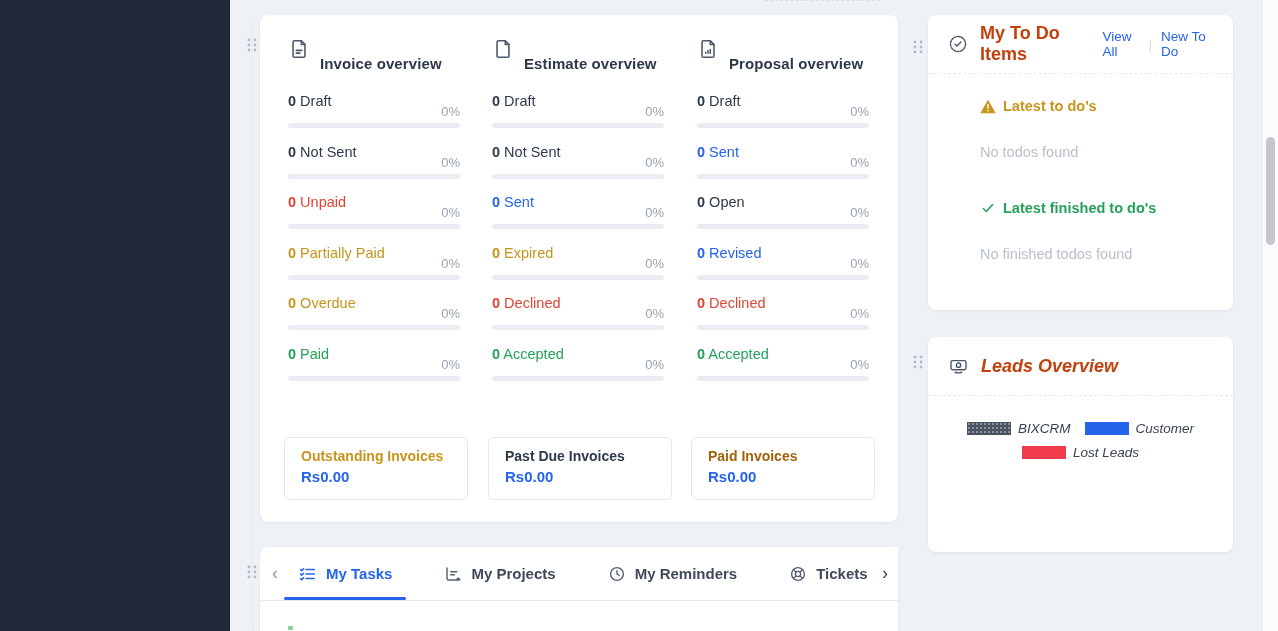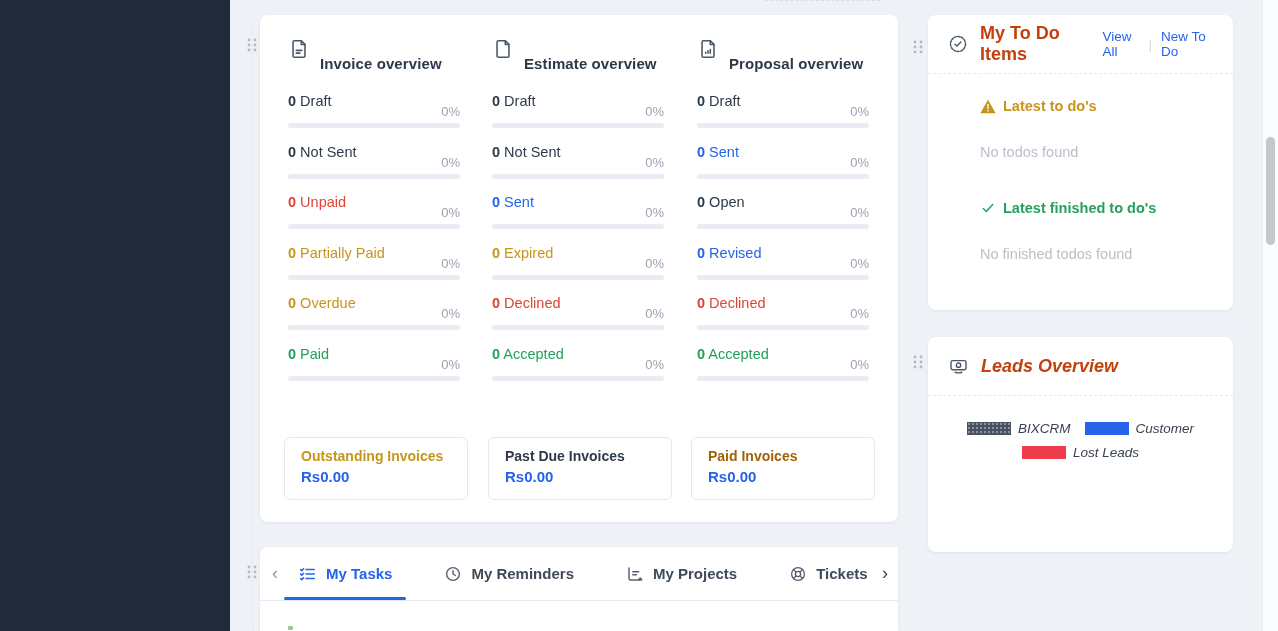--- a/index.html
+++ b/index.html
@@ -276,35 +276,35 @@
               <path d="M3 6.2l1.3 1.3L6.8 5"></path>
               <path d="M3 12.2l1.3 1.3L6.8 11"></path>
               <path d="M3 18.2l1.3 1.3L6.8 17"></path>
             </svg>
           </span>
           <span>My Tasks</span>
         </div>
         <div class="tab">
           <span class="ic">
             <svg width="18" height="18" viewBox="0 0 24 24" fill="none" stroke="currentColor" stroke-width="1.9" stroke-linecap="round" stroke-linejoin="round">
-              <circle cx="12" cy="12" r="8.5"></circle>
-              <path d="M12 7.5V12l3 2"></path>
-            </svg>
-          </span>
-          <span>My Reminders</span>
-        </div>
-        <div class="tab">
-          <span class="ic">
-            <svg width="18" height="18" viewBox="0 0 24 24" fill="none" stroke="currentColor" stroke-width="1.9" stroke-linecap="round" stroke-linejoin="round">
               <path d="M4 4v14a2 2 0 0 0 2 2h14"></path>
               <path d="M9 9h8M9 13h5"></path>
               <path d="M17 19.5l2-2 2 2"></path>
             </svg>
           </span>
           <span>My Projects</span>
+        </div>
+        <div class="tab">
+          <span class="ic">
+            <svg width="18" height="18" viewBox="0 0 24 24" fill="none" stroke="currentColor" stroke-width="1.9" stroke-linecap="round" stroke-linejoin="round">
+              <circle cx="12" cy="12" r="8.5"></circle>
+              <path d="M12 7.5V12l3 2"></path>
+            </svg>
+          </span>
+          <span>My Reminders</span>
         </div>
         <div class="tab">
           <span class="ic">
             <svg width="18" height="18" viewBox="0 0 24 24" fill="none" stroke="currentColor" stroke-width="1.8" stroke-linecap="round">
               <circle cx="12" cy="12" r="8.5"></circle>
               <circle cx="12" cy="12" r="3.5"></circle>
               <path d="M6 6l3.5 3.5M18 6l-3.5 3.5M18 18l-3.5-3.5M6 18l3.5-3.5"></path>
             </svg>
           </span>
           <span>Tickets</span>

